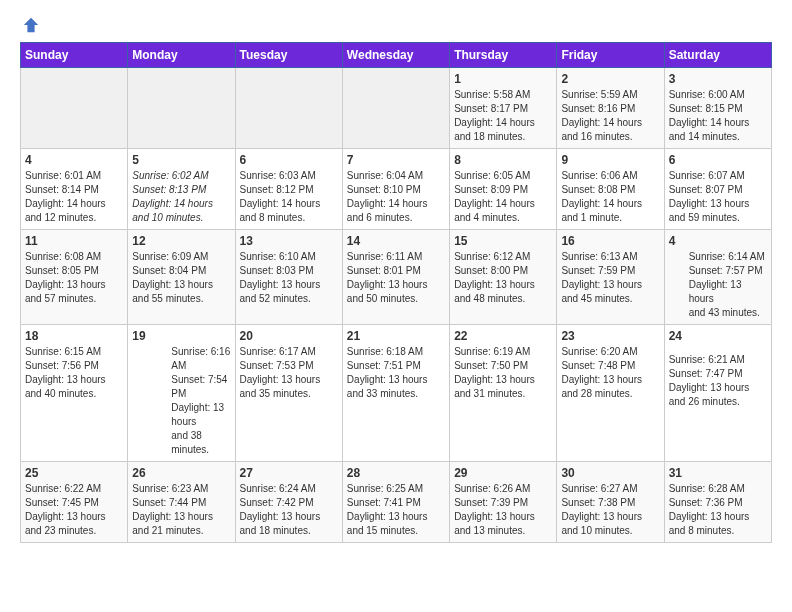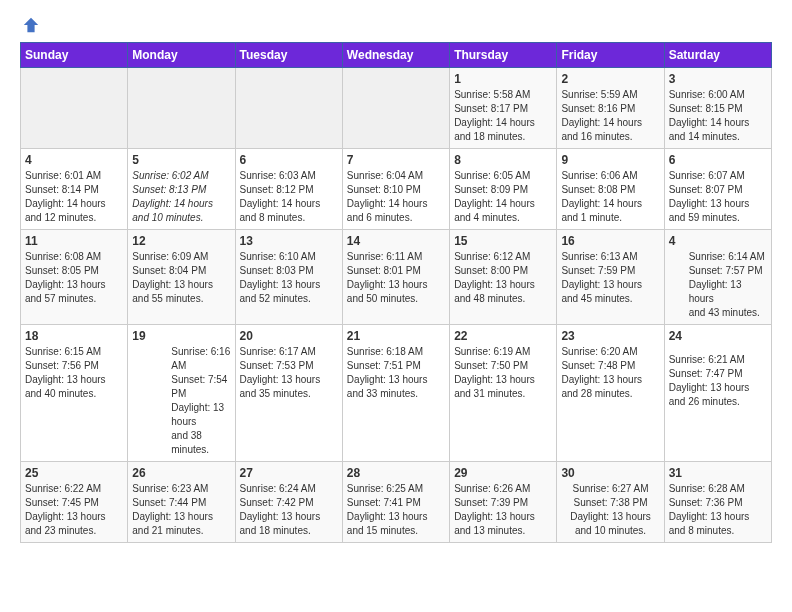--- a/index.html
+++ b/index.html
@@ -335,21 +335,21 @@
         </td>
         <td>
           <span class="day-number">29</span>
           <div class="cell-info" style="white-space: pre-line;">Sunrise: 6:26 AM
 Sunset: 7:39 PM
 Daylight: 13 hours
 and 13 minutes.</div>
         </td>
         <td>
           <span class="day-number">30</span>
-          <div class="cell-info" style="white-space: pre-line; text-align: center;">Sunrise: 6:27 AM
+          <div class="cell-info" style="white-space: pre-line;">Sunrise: 6:27 AM
 Sunset: 7:38 PM
 Daylight: 13 hours
 and 10 minutes.</div>
         </td>
         <td>
           <span class="day-number">31</span>
           <div class="cell-info" style="white-space: pre-line;">Sunrise: 6:28 AM
 Sunset: 7:36 PM
 Daylight: 13 hours
 and 8 minutes.</div>

